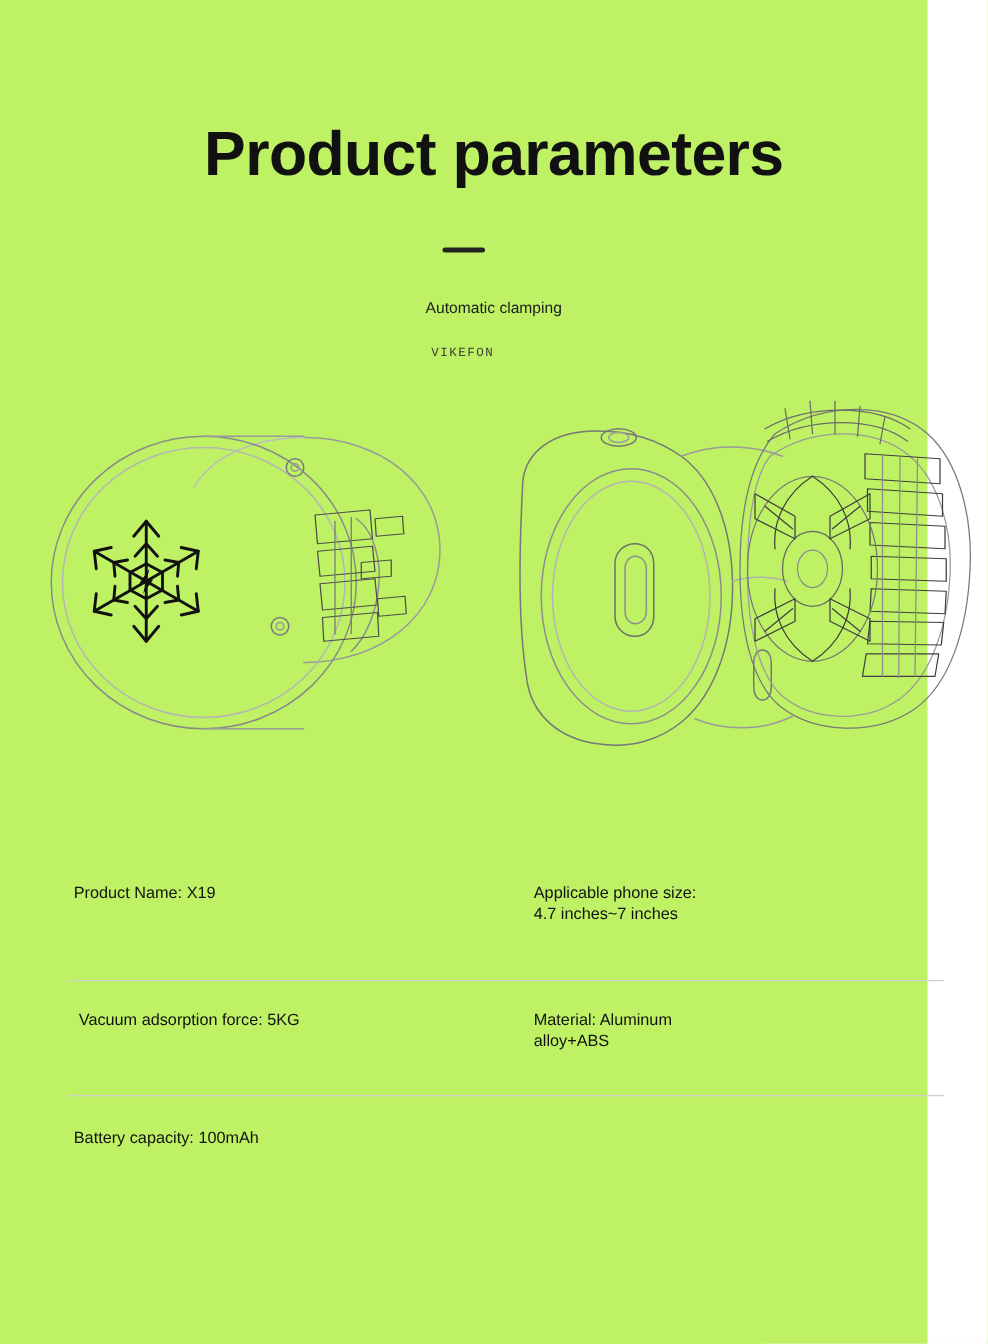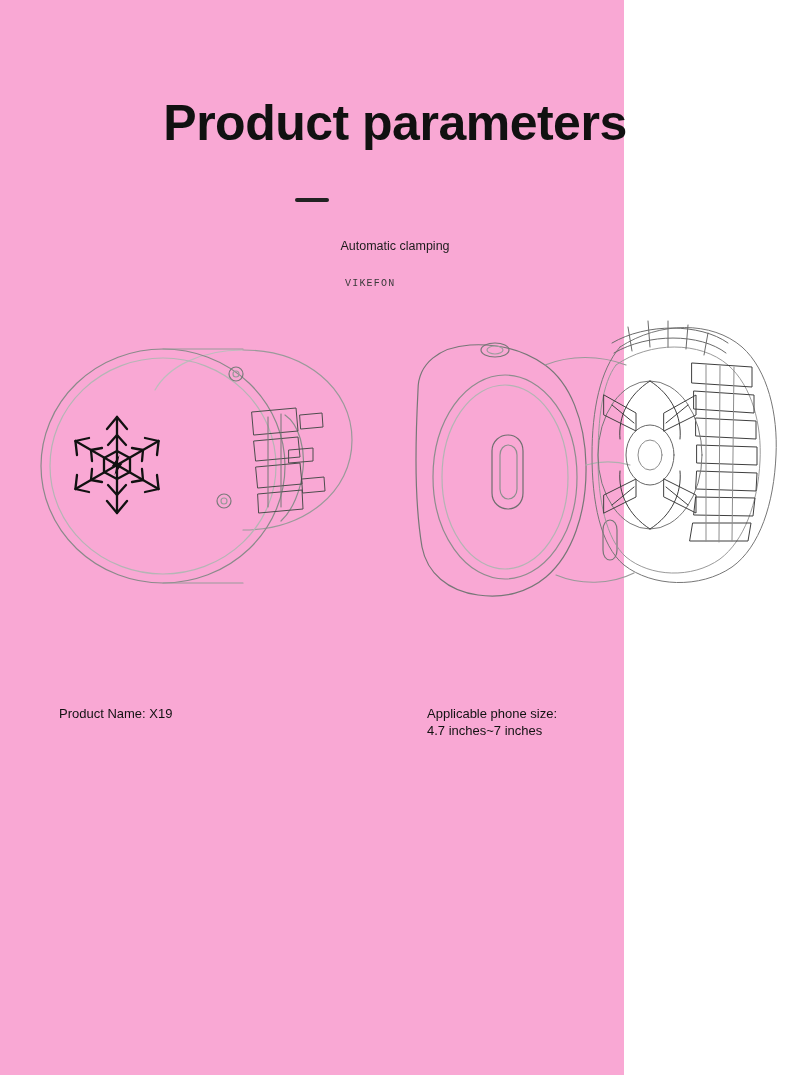--- a/index.html
+++ b/index.html
@@ -11,23 +11,23 @@
     width: 790px;
     height: 1075px;
     position: relative;
     font-family: "Liberation Sans", sans-serif;
     color: #1a1a1a;
     overflow: hidden;
   }
 
   .page {
     position: relative;
-    width: 624px;
+    width: 742px;
     height: 1075px;
-    background: #f9a8d4;
+    background: #bef264;
   }
 
   .title {
     position: absolute;
     top: 96px;
     left: 0;
     width: 790px;
     text-align: center;
     font-size: 50px;
     font-weight: 700;
@@ -278,18 +278,26 @@
   <div class="brand-mark">VIKEFON</div>
 
   <div class="specs">
 
     <div class="spec-row row-1">
       <div class="spec-cell left">Product Name: X19</div>
       <div class="spec-cell right" style="white-space: pre-line;">Applicable phone size:
 4.7 inches~7 inches</div>
     </div>
 
-
+    <div class="spec-row row-2">
+      <div class="spec-cell left">Vacuum adsorption force: 5KG</div>
+      <div class="spec-cell right" style="white-space: pre-line;">Material: Aluminum
+alloy+ABS</div>
+    </div>
+
+    <div class="spec-row row-3">
+      <div class="spec-cell full">Battery capacity: 100mAh</div>
+    </div>
 
 
   </div>
 
 </div>
 
 </body></html>

